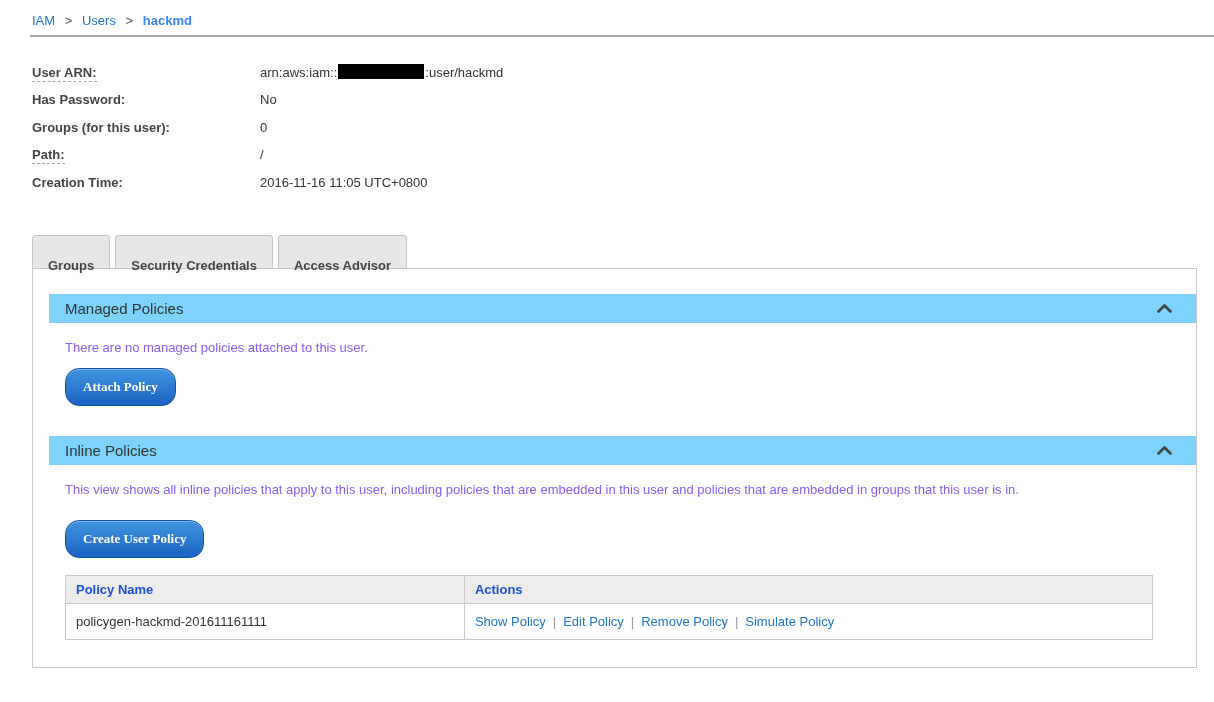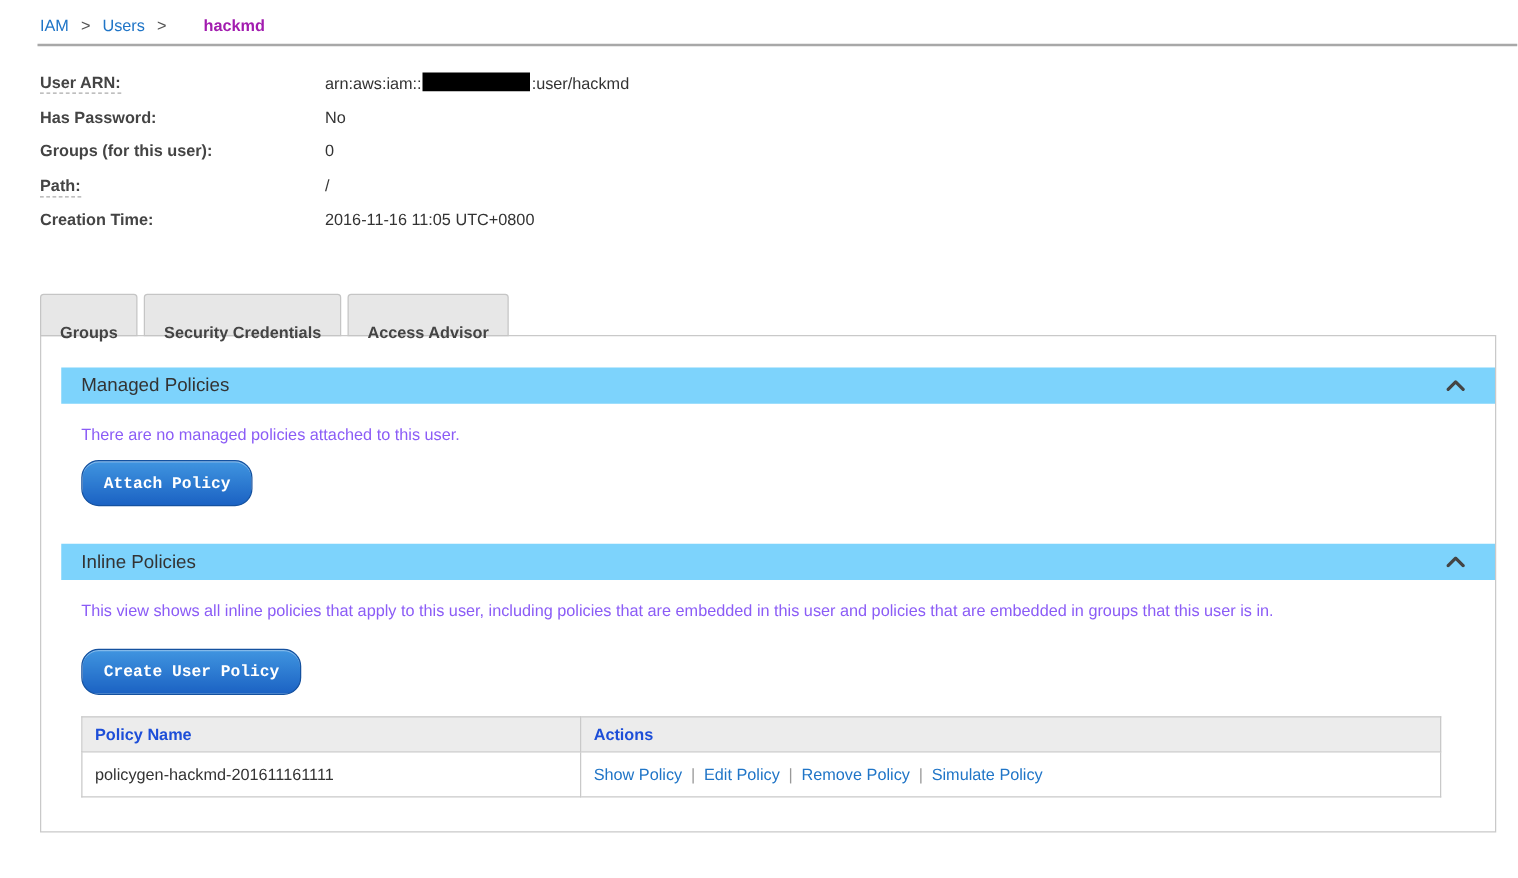--- a/index.html
+++ b/index.html
@@ -10,37 +10,37 @@
     font-family: "Liberation Sans", sans-serif;
     font-size: 13px;
     color: #333;
     overflow: hidden;
   }
 
   
   .breadcrumb { padding: 13px 0 0 32px; font-size: 13px; }
   .breadcrumb a { color: #2075c7; text-decoration: none; cursor: pointer; }
   .breadcrumb .sep { color: #555; margin: 0 6px; }
-  .crumb-current { font-weight: bold; color: #a21caf; margin-left: 20px; }
+  .crumb-current { font-weight: bold; color: #3b82f6; }
 
   
   .summary-header { margin: 16px 0 0 34px; display: flex; align-items: center; }
   .caret-down {
     width: 0; height: 0;
     border-left: 5px solid transparent;
     border-right: 5px solid transparent;
     border-top: 6px solid #555;
     margin-right: 11px; cursor: pointer;
   }
   .summary-title { font-size: 17px; font-weight: 400; color: #444; }
   .summary-rule { border: none; border-top: 2px solid #a8a8a8; margin: 7px 0 0 30px; }
 
   
   .summary-fields { margin: 15px 0 0 32px; }
-  .field-row { display: flex; align-items: center; height: 27.5px; }
+  .field-row { display: flex; align-items: flex-end; height: 27.5px; }
   .field-label { width: 228px; font-weight: bold; color: #444; }
   .field-label .dashed { border-bottom: 1px dashed #aaa; padding-bottom: 1px; cursor: help; }
   .field-value { color: #333; }
   .redaction-box {
     display: inline-block; width: 86px; height: 15px;
     background: #000; vertical-align: -2px; margin: 0 1px;
   }
 
   
   .tabs {
@@ -89,21 +89,21 @@
   .managed-body p { margin-bottom: 13px; }
   .managed-body { padding-bottom: 30px; }
   .inline-body p { margin-bottom: 23px; }
 
   .btn-primary {
     background: linear-gradient(to bottom, #4095e0, #1b62c3);
     border: 1px solid #14519f;
     border-radius: 14px;
     box-shadow: inset 0 1px 0 rgba(255,255,255,0.35);
     color: #fff; font-weight: bold; font-size: 13px;
-    font-family: Liberation Mono, monospace;
+    font-family: Liberation Serif, serif;
     padding: 10px 17px;
     cursor: pointer;
   }
   .inline-body .btn-primary { margin-bottom: 17px; }
 
   
   .policy-table { width: calc(100% - 13px); border-collapse: collapse; }
   .policy-table th {
     background: #ececec;
     border: 1px solid #c9c9c9;

